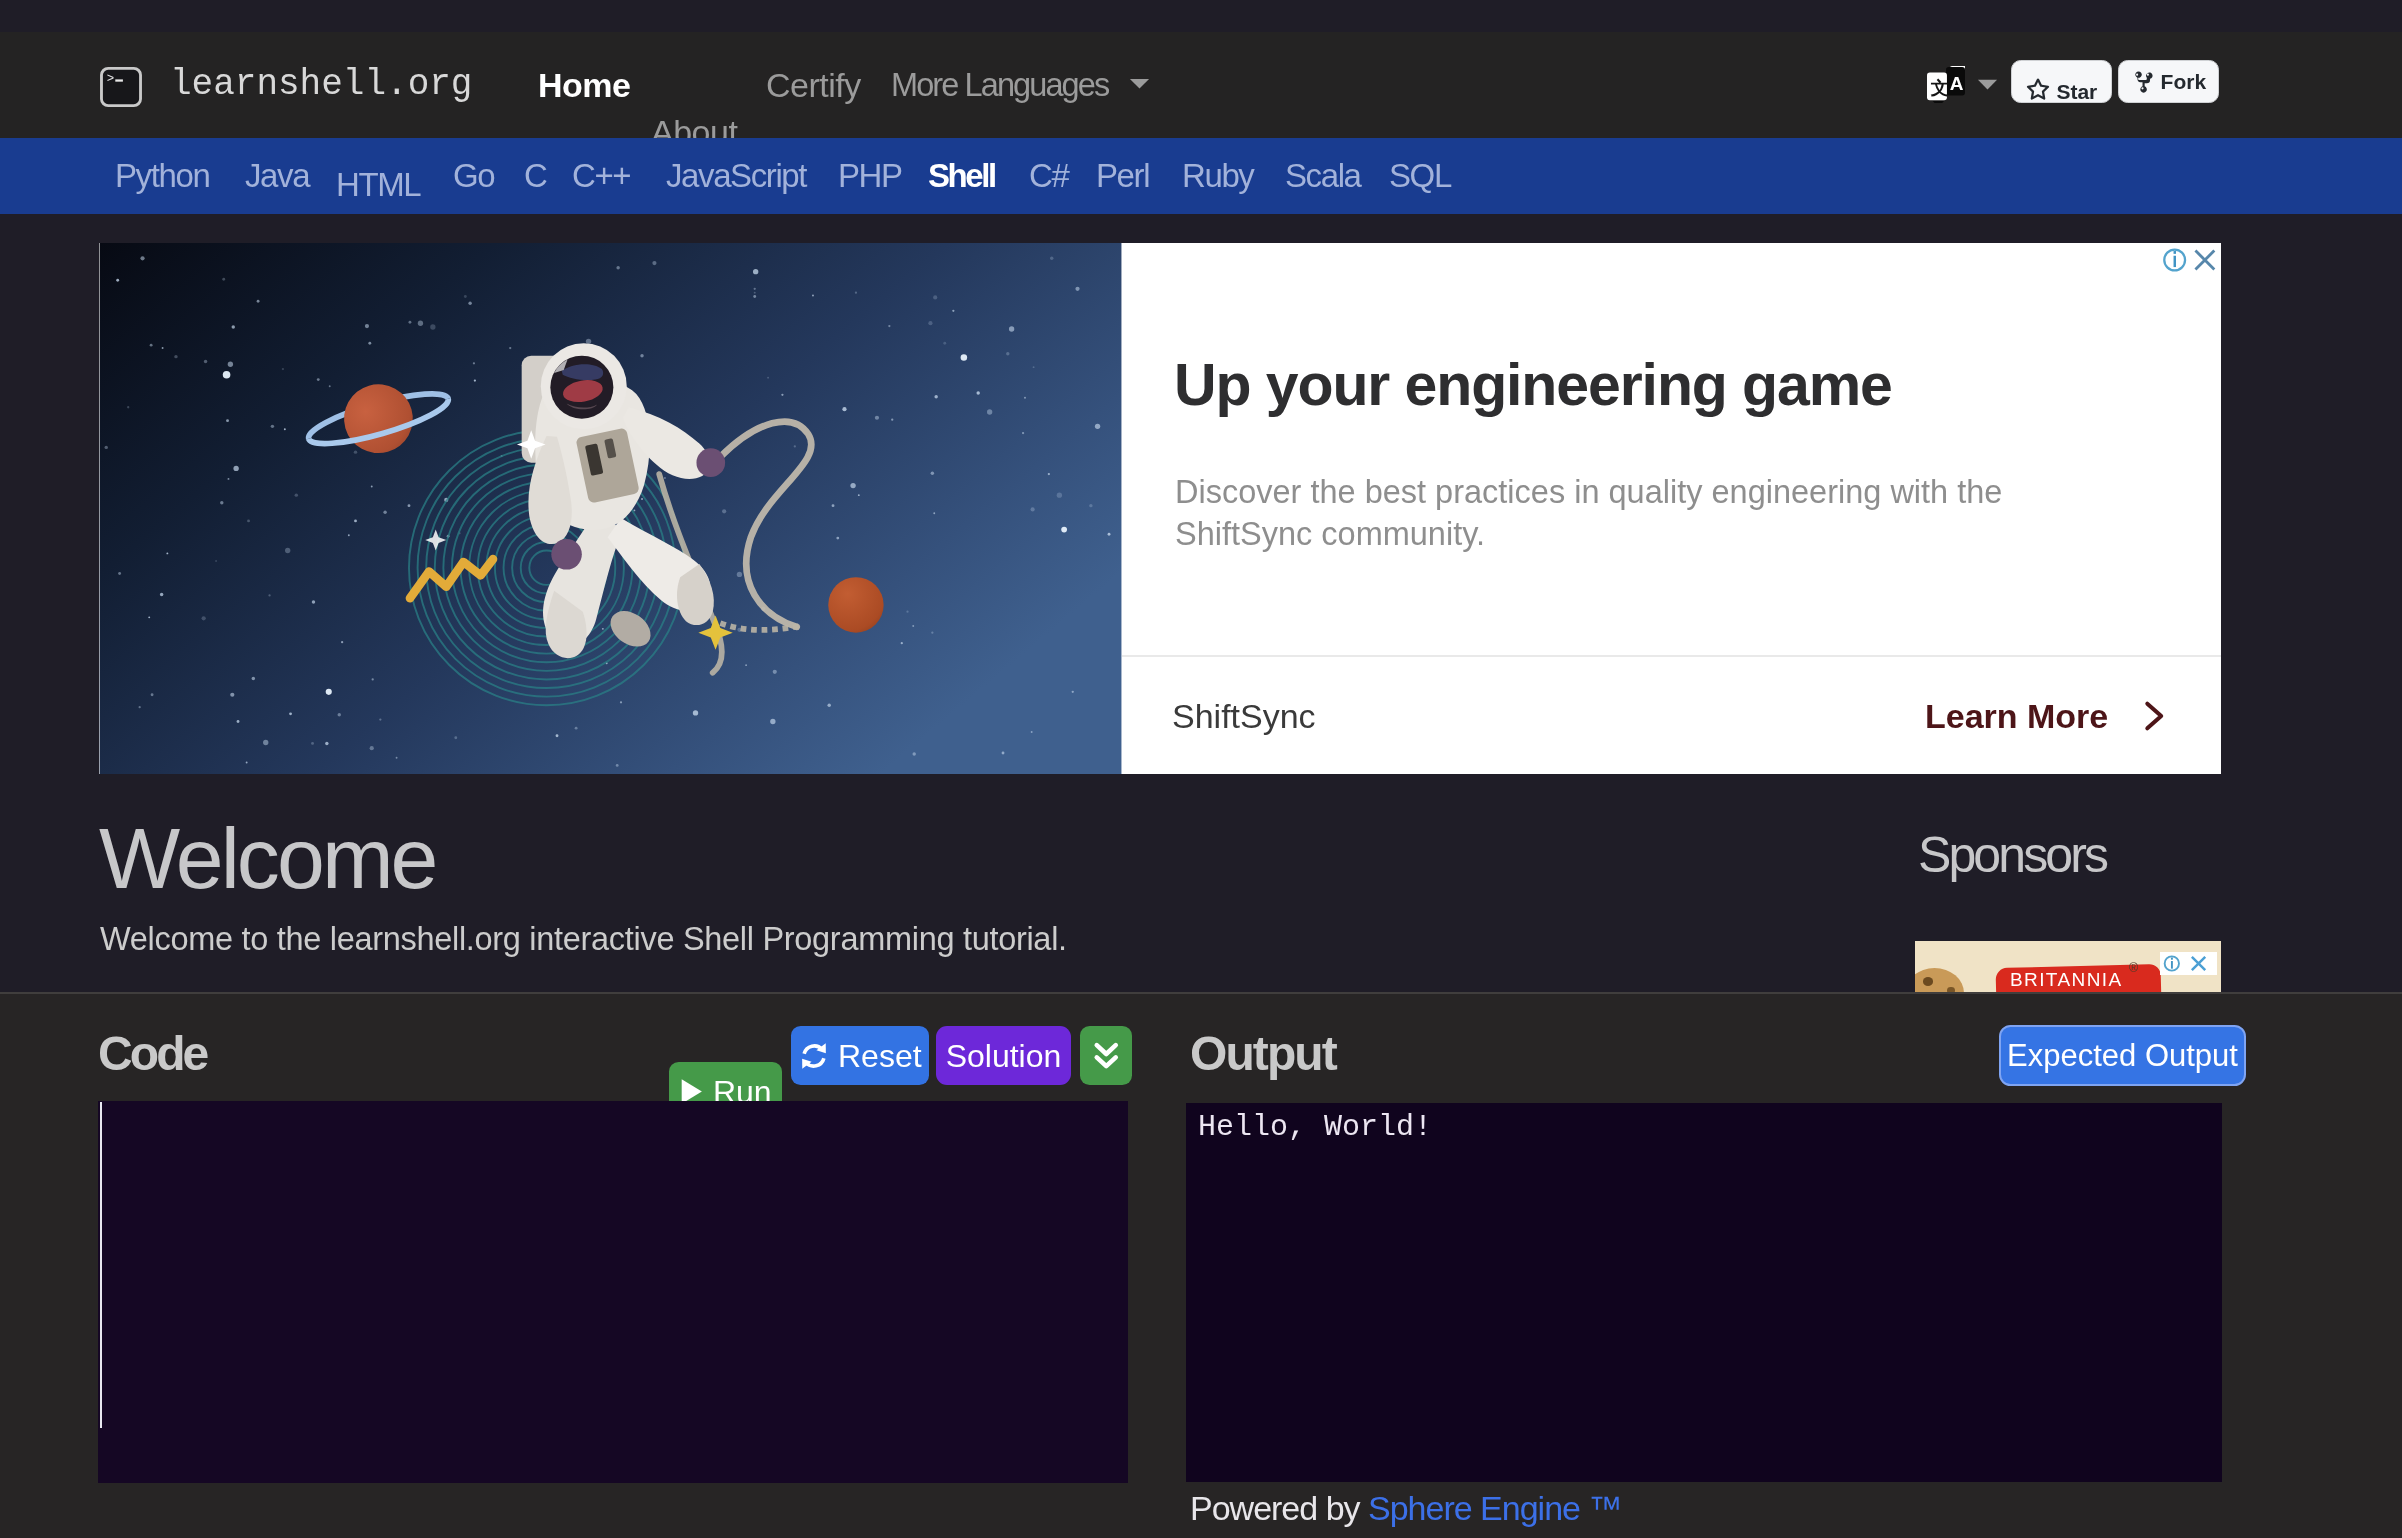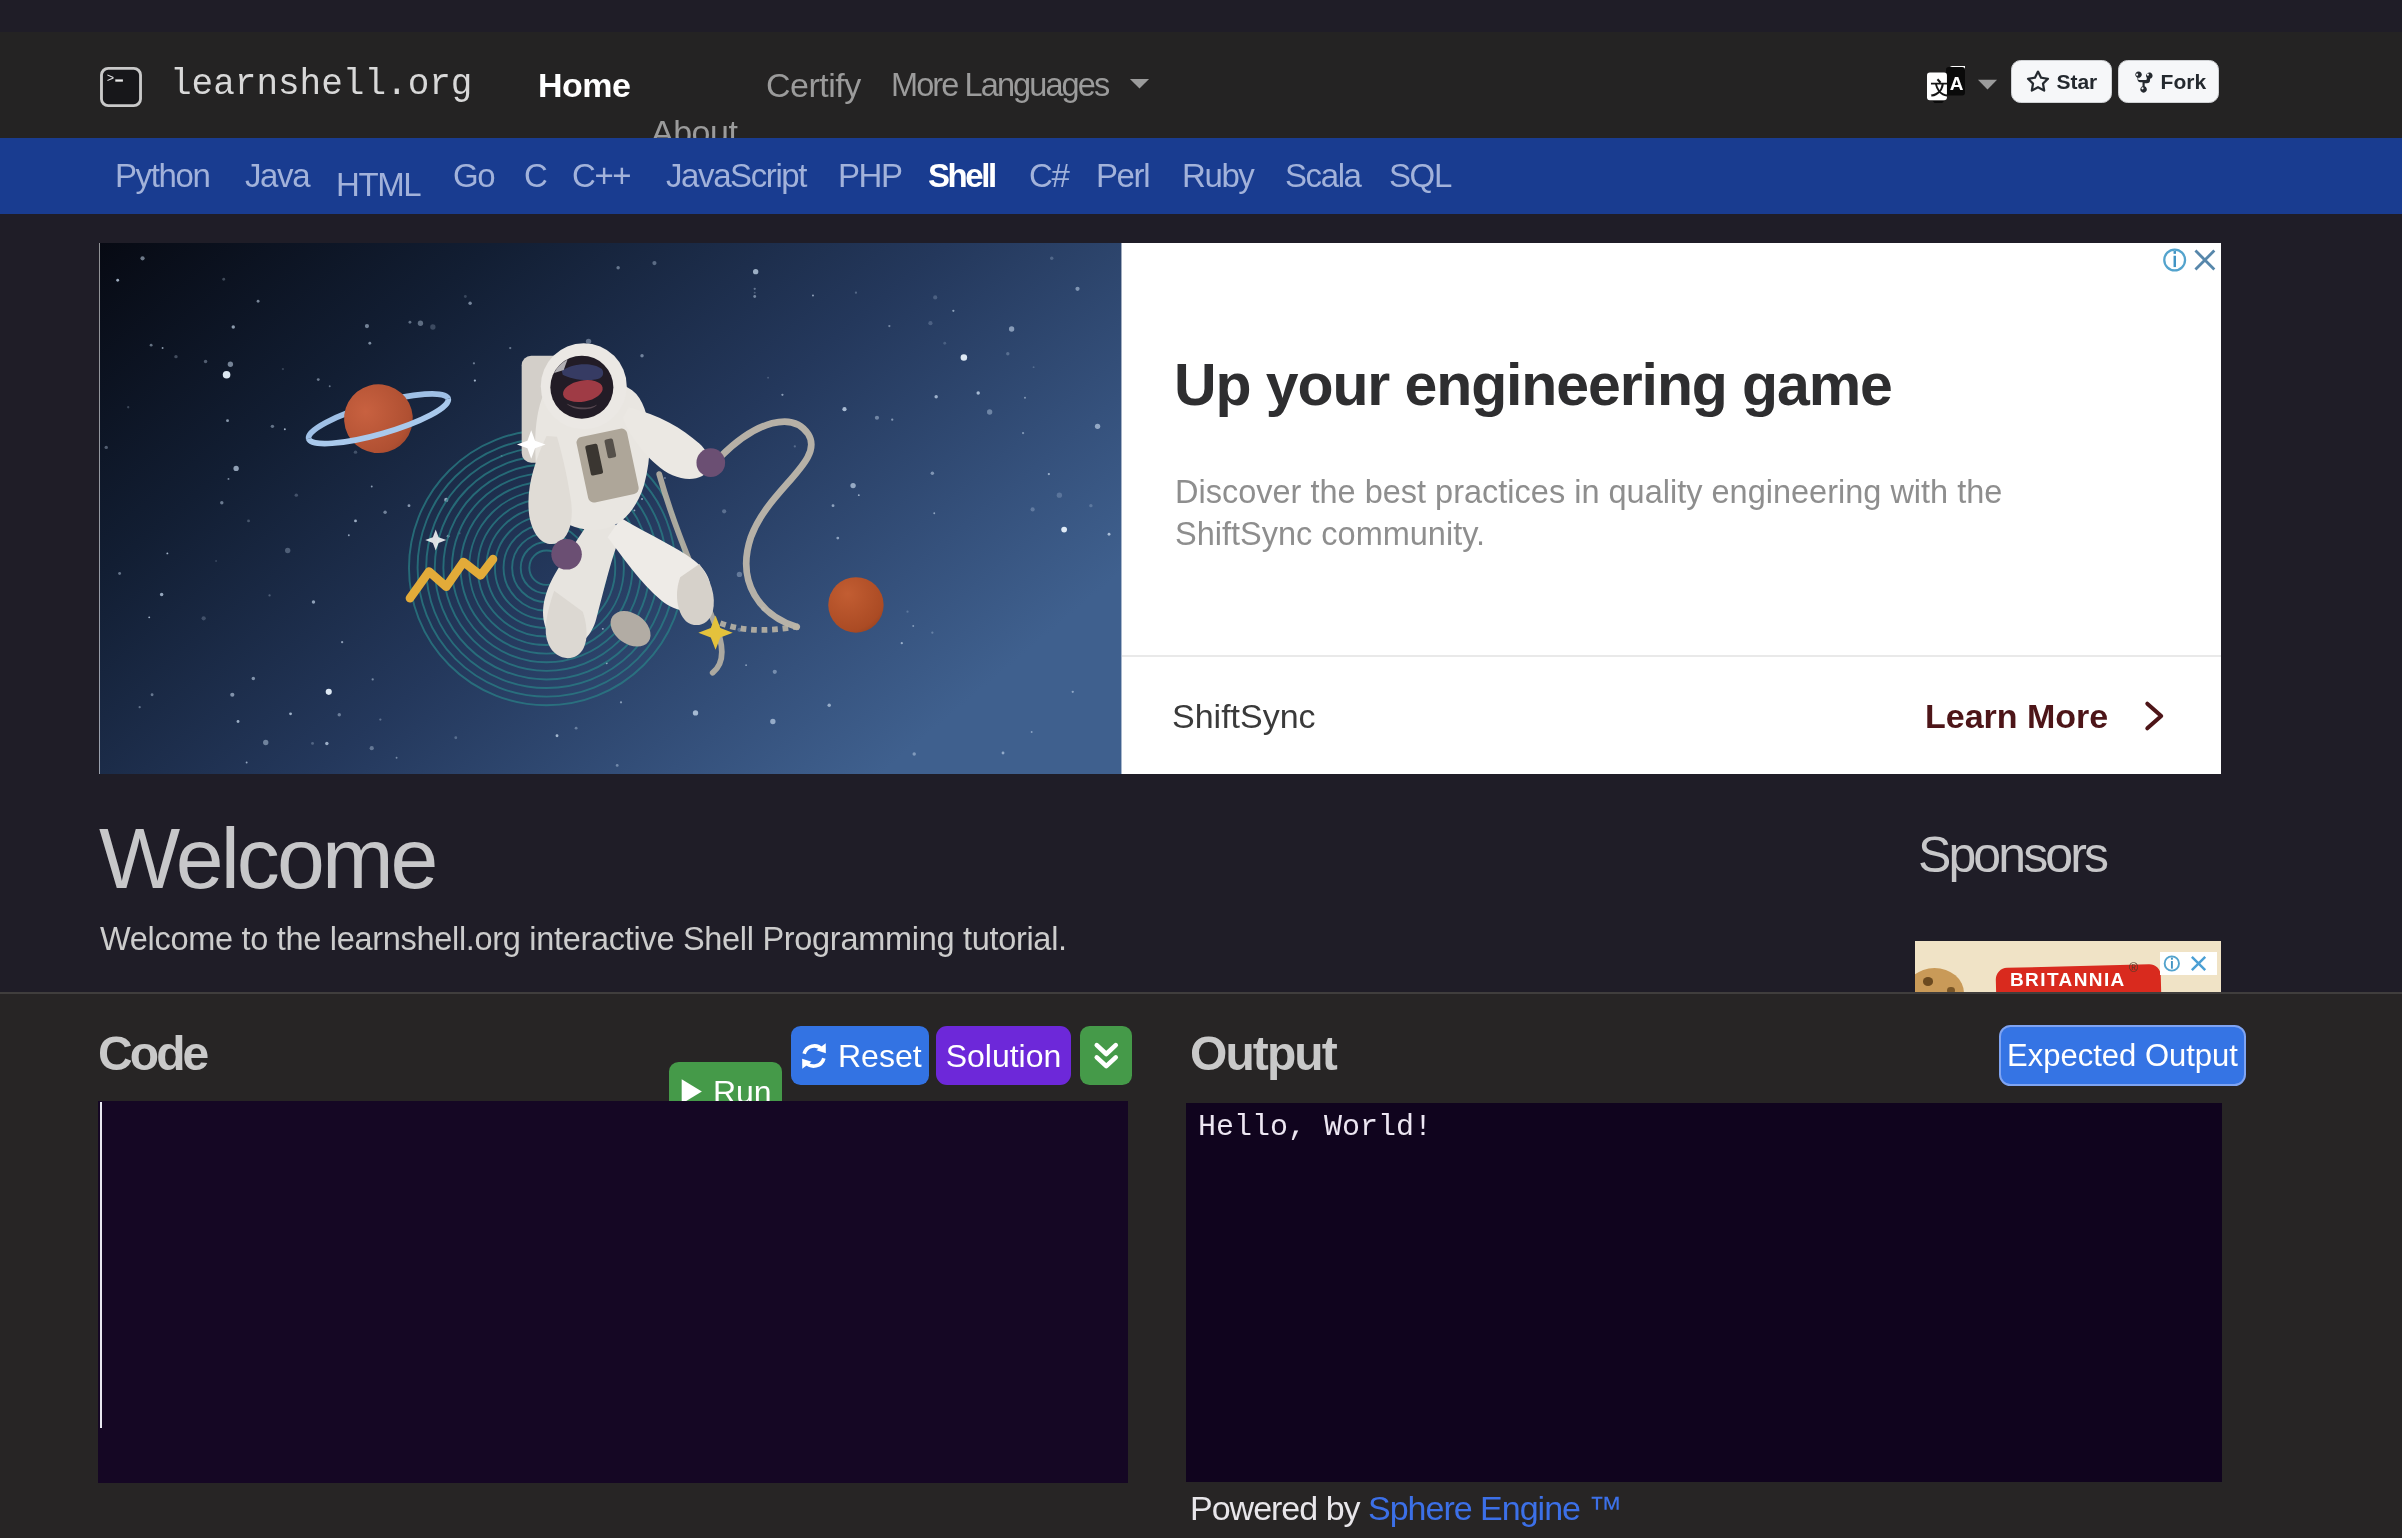--- a/index.html
+++ b/index.html
@@ -30,21 +30,21 @@
 <path d="M 24 1 L 40 1 L 40 9 Z" fill="#ffffff"></path>
 <rect x="20" y="2" width="20" height="30" rx="3" fill="#0a0a0a"></rect>
 <text x="24" y="26" font-family="Liberation Sans, sans-serif" font-weight="bold" font-size="20" fill="#ffffff">A</text>
 <rect x="0" y="8" width="21" height="29" rx="3" fill="#ffffff"></rect>
 <text x="4" y="30" font-family="Liberation Sans, sans-serif" font-weight="bold" font-size="19" fill="#141414">文</text>
 <path d="M 6 38 L 18 38 L 12 44 Z" fill="#0a0a0a"></path>
 </svg></div>
 <div class="abs" style="left:1975px; top:77px;"><svg width="25" height="15.3" viewBox="0 0 26 16">
         <path d="M 3 3 L 13 13 L 23 3 Z" fill="#9b9b9b"></path>
       </svg></div>
-<div class="abs" style="left:2011px; top:60px; width:101px; height:43px; background:#f6f7f9; border:1.9px solid #cfd1d4; border-radius:9.6px; display:flex; align-items:center; justify-content:center; gap:6.7px;">
+<div class="abs" style="left:2011px; top:60px; width:101px; height:43px; background:#f6f7f9; border:1.9px solid #cfd1d4; border-radius:9.6px; display:flex; align-items:flex-end; justify-content:center; gap:6.7px;">
       <svg width="24" height="24" viewBox="0 0 16 16" fill="#24292f">
         <path d="M8 .25a.75.75 0 01.673.418l1.882 3.815 4.21.612a.75.75 0 01.416 1.279l-3.046 2.97.719 4.192a.751.751 0 01-1.088.791L8 12.347l-3.766 1.98a.75.75 0 01-1.088-.79l.72-4.194L.818 6.374a.75.75 0 01.416-1.28l4.21-.611L7.327.668A.75.75 0 018 .25zm0 2.445L6.615 5.5a.75.75 0 01-.564.41l-3.097.45 2.24 2.184a.75.75 0 01.216.664l-.528 3.084 2.769-1.456a.75.75 0 01.698 0l2.77 1.456-.53-3.084a.75.75 0 01.216-.664l2.24-2.183-3.096-.45a.75.75 0 01-.564-.41L8 2.694v.001z"></path>
       </svg>
       <span style="font-size:21px; font-weight:bold; color:#24292f;">Star</span>
     </div>
 <div class="abs" style="left:2118px; top:60px; width:101px; height:43px; background:#f6f7f9; border:1.9px solid #cfd1d4; border-radius:9.6px; display:flex; align-items:center; justify-content:center; gap:6.7px;">
       <svg width="23" height="23" viewBox="0 0 16 16" fill="#24292f">
         <path d="M5 5.372v.878c0 .414.336.75.75.75h4.5a.75.75 0 00.75-.75v-.878a2.25 2.25 0 112.25.75v.878a2.25 2.25 0 01-2.25 2.25h-1.5v2.128a2.251 2.251 0 11-1.5 0V8.5h-1.5A2.25 2.25 0 014.5 6.25v-.878a2.25 2.25 0 111.5 0zM5 3.25a.75.75 0 10-1.5 0 .75.75 0 001.5 0zm6.75.75a.75.75 0 100-1.5.75.75 0 000 1.5zm-3 8.75a.75.75 0 10-1.5 0 .75.75 0 001.5 0z"></path>
       </svg>
       <span style="font-size:21px; font-weight:bold; color:#24292f;">Fork</span>
@@ -313,21 +313,21 @@
 <div class="abs" style="left:99px; top:815px; font-size:86px; letter-spacing:-2.9px; color:#c7c7c9;">Welcome</div>
 <div class="abs" style="left:100px; top:923px; font-size:32.5px; letter-spacing:-0.3px; color:#cccccc;">Welcome to the learnshell.org interactive Shell Programming tutorial.</div>
 <div class="abs" style="left:1918px; top:830px; font-size:50px; letter-spacing:-2.9px; color:#c7c7c9;">Sponsors</div>
 
 <div class="abs" style="left:1915px; top:941px; width:306px; height:52px; overflow:hidden;">
   <div style="position:absolute; left:0; top:0; width:306px; height:52px; background:#f0e3c6;"></div>
   <div style="position:absolute; left:-9.6px; top:27px; width:59px; height:50px; background:#c99a58; border-radius:50%;"></div>
   <div style="position:absolute; left:7.6px; top:36px; width:10.5px; height:8.6px; background:#6b4a20; border-radius:50%;"></div>
   <div style="position:absolute; left:32px; top:46px; width:7.6px; height:6.7px; background:#7a5626; border-radius:50%;"></div>
   <div style="position:absolute; left:81px; top:25px; width:165px; height:40px; background:#d92a1e; border-radius:11.5px 11.5px 0 0; transform:rotate(-1.5deg);"></div>
-  <div style="position:absolute; left:95px; top:29px; font-size:19px; font-weight:bold; color:#ffffff; letter-spacing:1.4px;">BRITANNIA</div>
+  <div style="position:absolute; left:95px; top:29px; font-size:19px; font-weight:normal; color:#ffffff; letter-spacing:1.4px;">BRITANNIA</div>
   <div style="position:absolute; left:214px; top:21px; font-size:12.4px; color:#4a3a28;">®</div>
   <div style="position:absolute; left:245px; top:10.5px; width:57px; height:23px; background:#ffffff;"></div>
   <div style="position:absolute; left:247px; top:11.5px;"><svg width="54" height="21" viewBox="0 0 56 22">
 <circle cx="10" cy="11" r="7.5" fill="none" stroke="#53a3cd" stroke-width="2"></circle>
 <rect x="9.1" y="4.8" width="2" height="2.2" fill="#4194c4"></rect>
 <rect x="9.1" y="8.4" width="2" height="8" fill="#4194c4"></rect>
 <path d="M 31 4 L 45 18 M 45 4 L 31 18" stroke="#4b9fd4" stroke-width="2.6"></path>
 </svg></div>
 </div>
 

